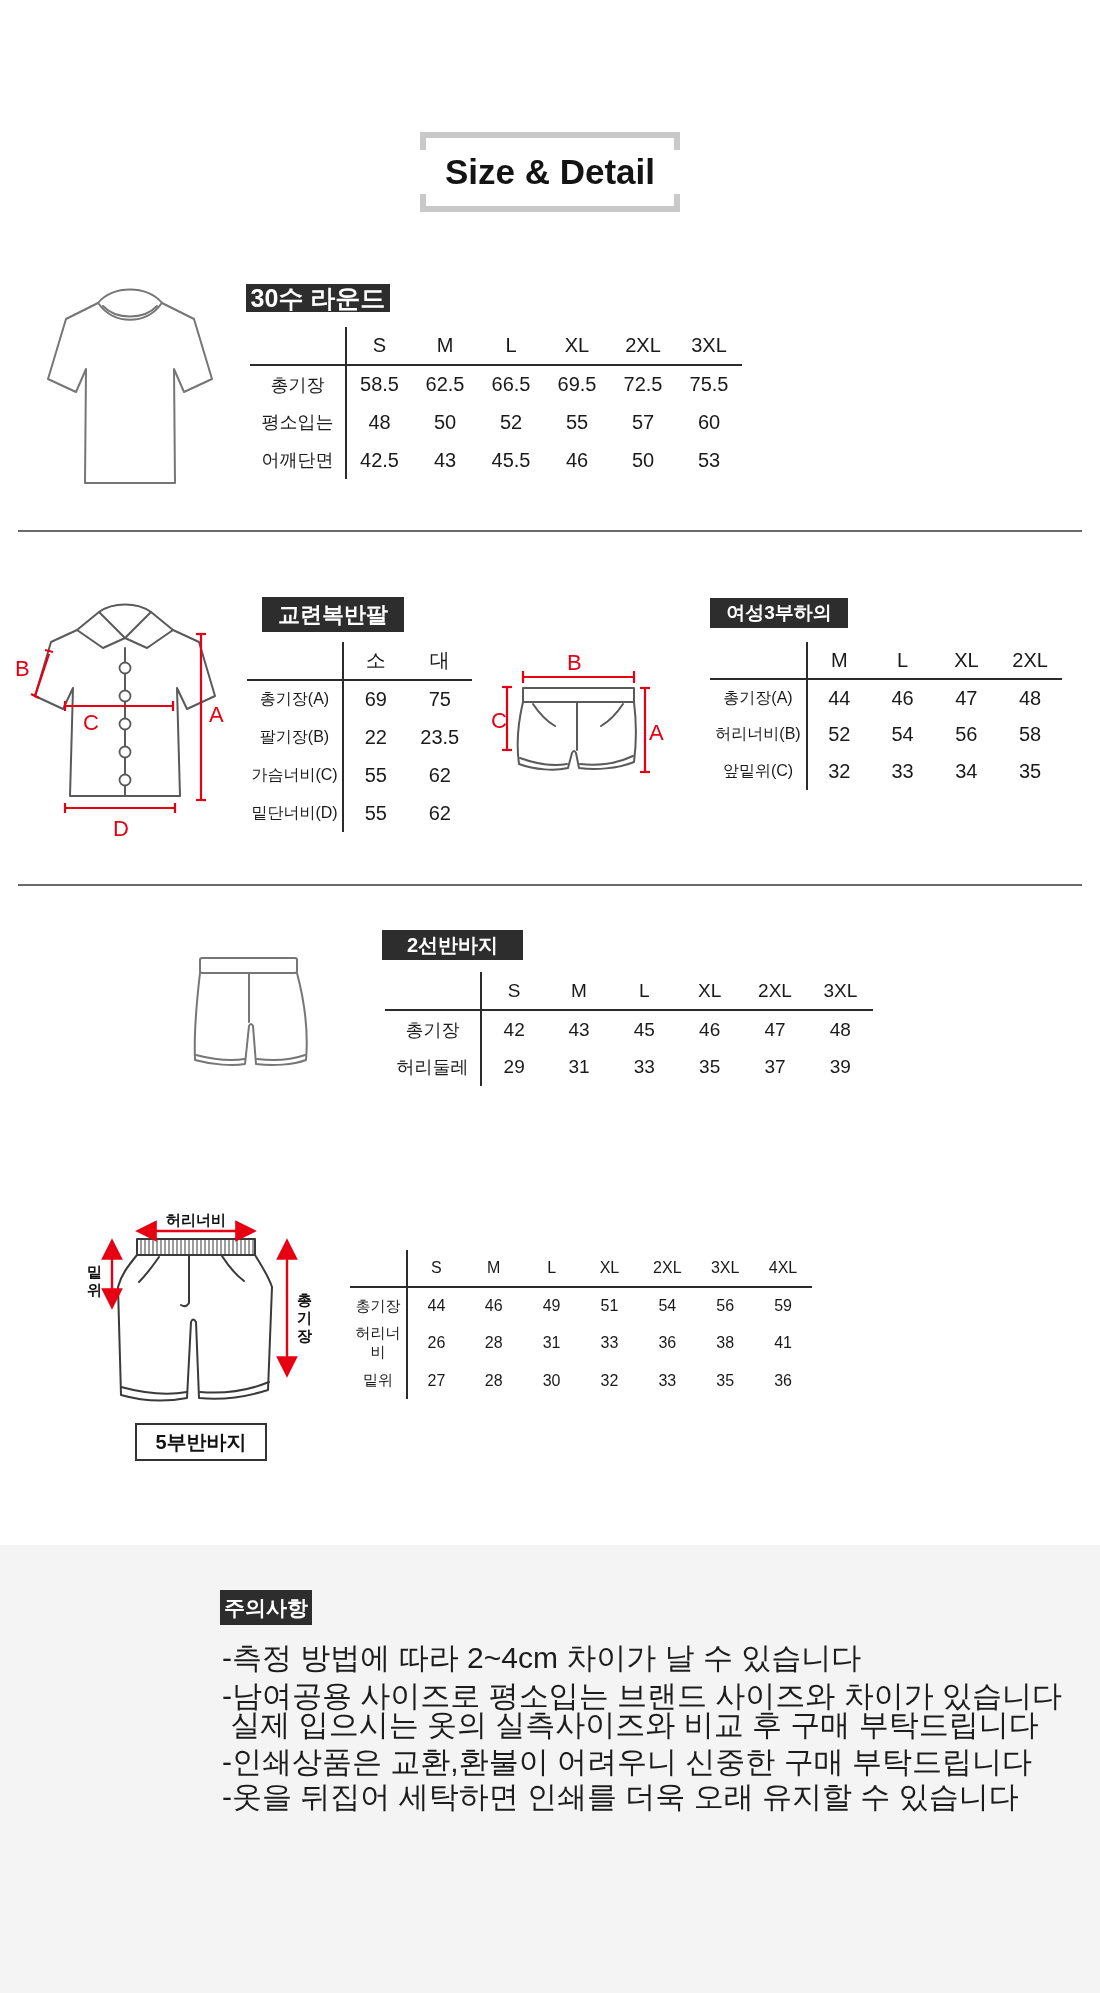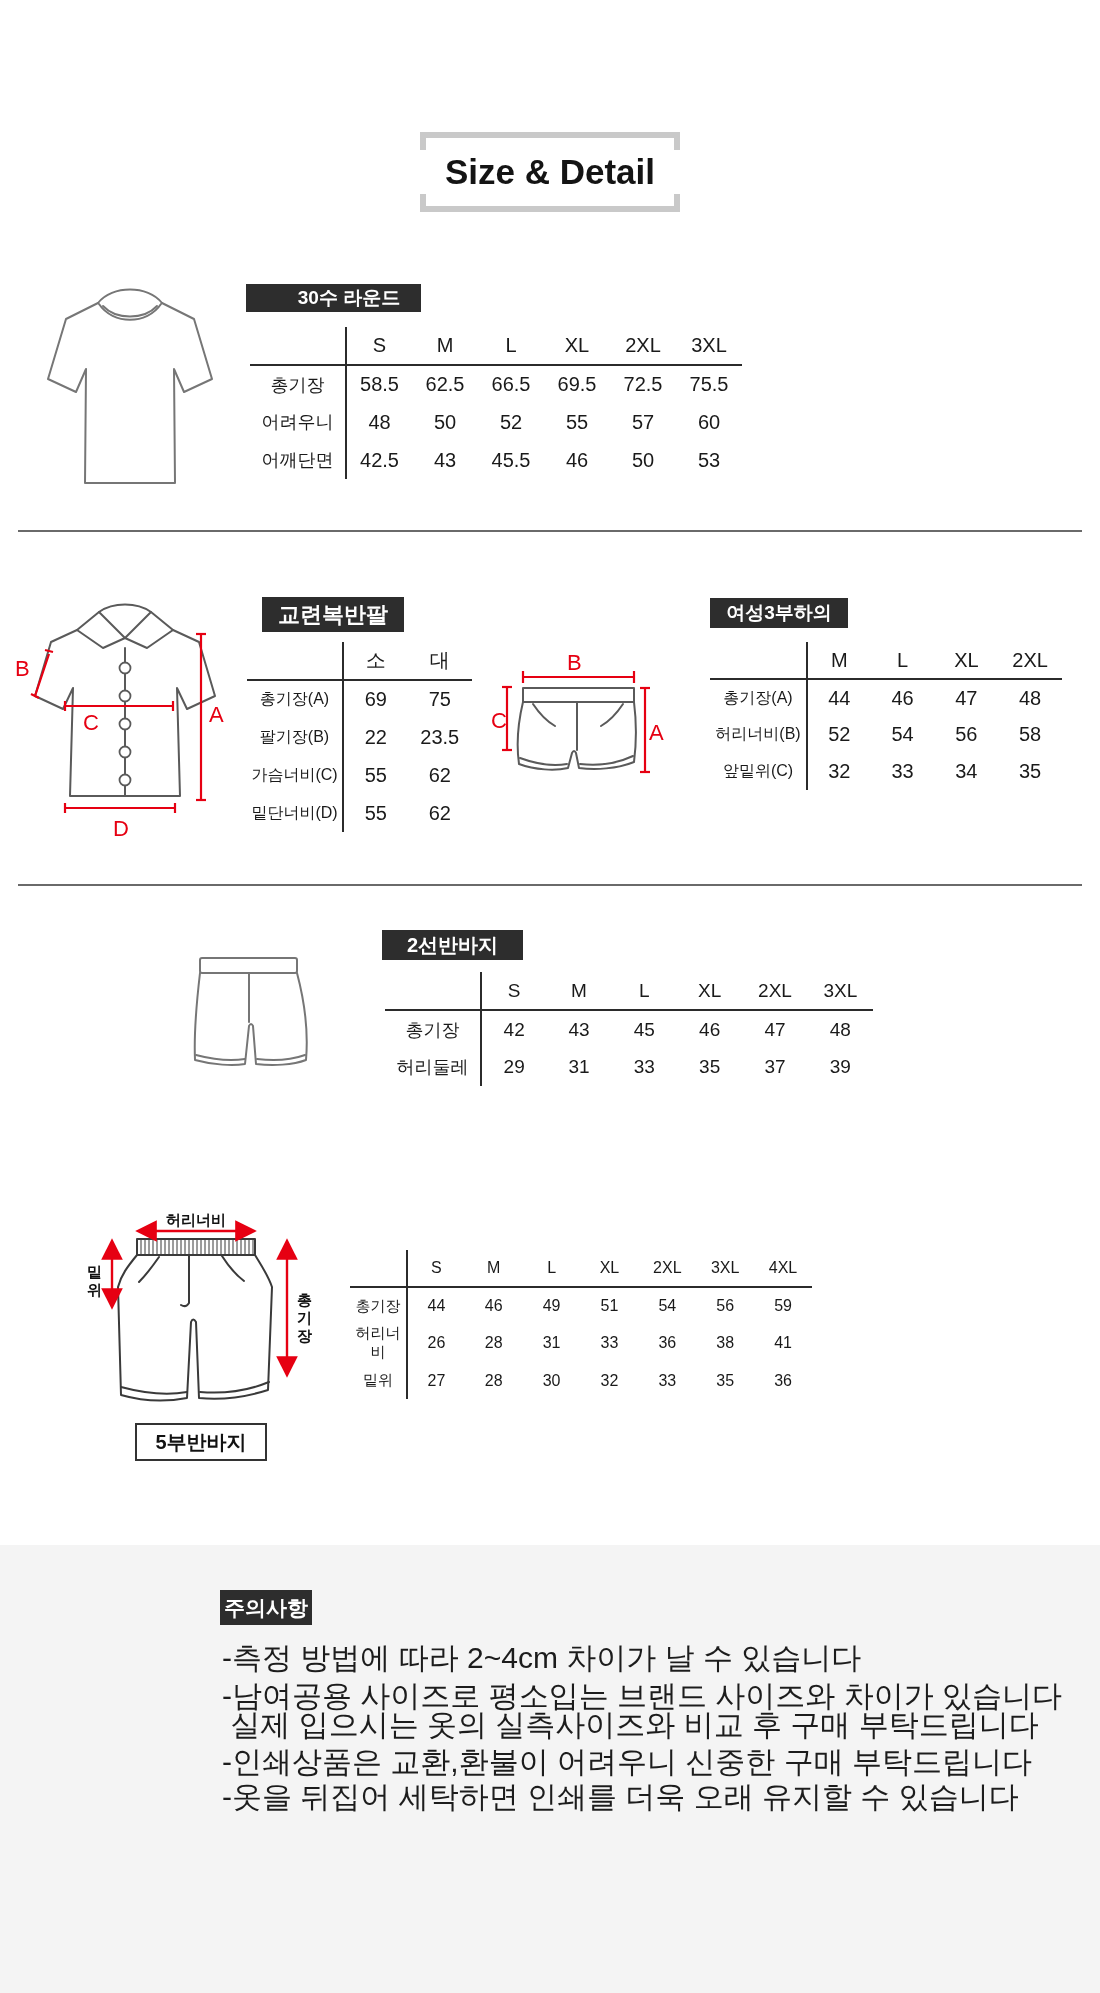--- a/index.html
+++ b/index.html
@@ -8,21 +8,21 @@
 
   
   .title-frame{position:absolute;left:420px;top:132px;width:260px;}
   .bracket{height:12px;}
   .bracket.top{border-top:6px solid #c9c9c9;border-left:6px solid #c9c9c9;border-right:6px solid #c9c9c9;}
   .bracket.bottom{border-bottom:6px solid #c9c9c9;border-left:6px solid #c9c9c9;border-right:6px solid #c9c9c9;}
   .title-text{height:44px;line-height:44px;text-align:center;font-size:35px;font-weight:700;color:#141414;letter-spacing:0;}
 
   
   .tag{position:absolute;background:#2d2d2d;color:#ffffff;display:flex;align-items:center;justify-content:center;font-weight:700;}
-  .tag1{left:246px;top:284px;width:144px;height:28px;font-size:19px;padding-left:31px;}
+  .tag1{left:246px;top:284px;width:144px;height:28px;font-size:25px;}
   .tag2{left:245px;top:597px;width:142px;height:35px;font-size:22px;margin-left:17px;}
   .tag3{left:710px;top:598px;width:138px;height:30px;font-size:19px;}
   .tag4{left:382px;top:930px;width:141px;height:30px;font-size:20px;}
   .tag5{left:220px;top:1590px;width:92px;height:35px;font-size:21px;}
   .outline-tag{position:absolute;left:135px;top:1423px;width:128px;height:34px;border:2px solid #333;
                background:#fff;color:#111;display:flex;align-items:center;justify-content:center;
                font-weight:700;font-size:20px;}
 
   
   .size-table{position:absolute;border-collapse:collapse;table-layout:fixed;color:#1a1a1a;}
@@ -89,21 +89,21 @@
         <tr>
           <th class="rowlabel">총기장</th>
           <td>58.5</td>
           <td>62.5</td>
           <td>66.5</td>
           <td>69.5</td>
           <td>72.5</td>
           <td>75.5</td>
         </tr>
         <tr>
-          <th class="rowlabel">어려우니</th>
+          <th class="rowlabel">평소입는</th>
           <td>48</td>
           <td>50</td>
           <td>52</td>
           <td>55</td>
           <td>57</td>
           <td>60</td>
         </tr>
         <tr>
           <th class="rowlabel">어깨단면</th>
           <td>42.5</td>

